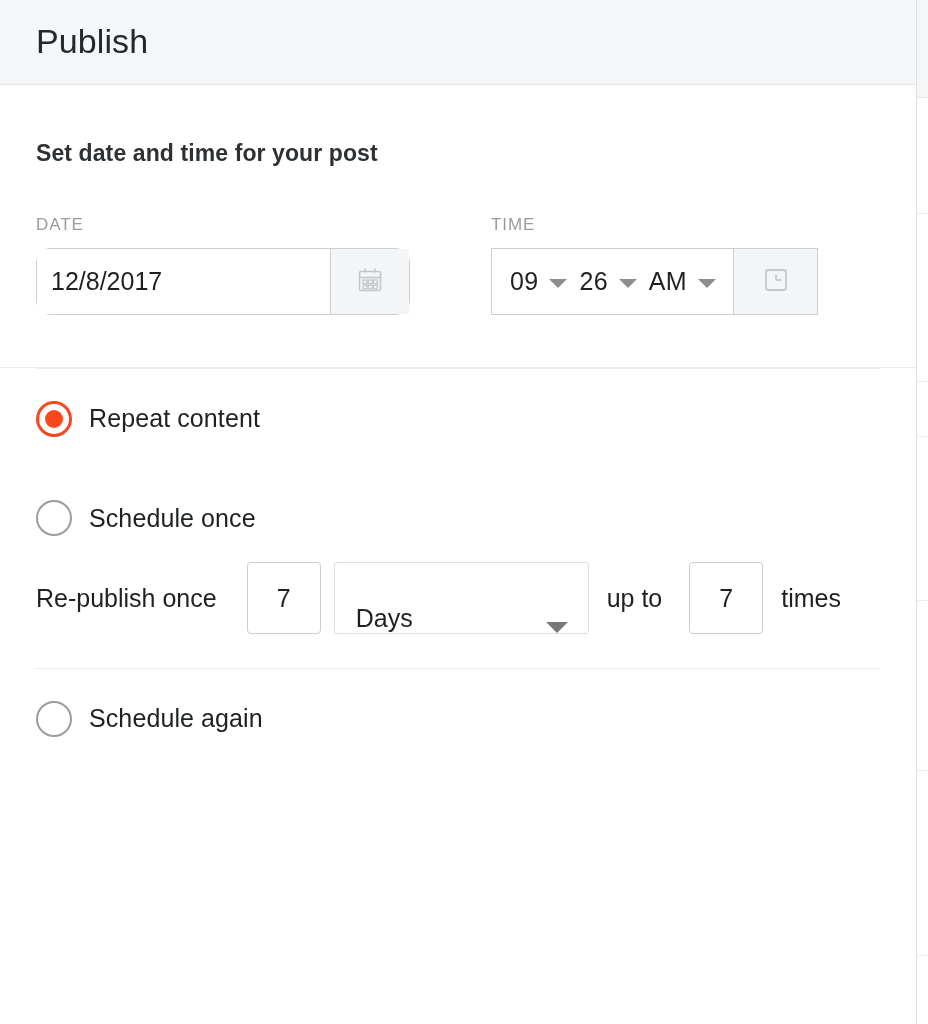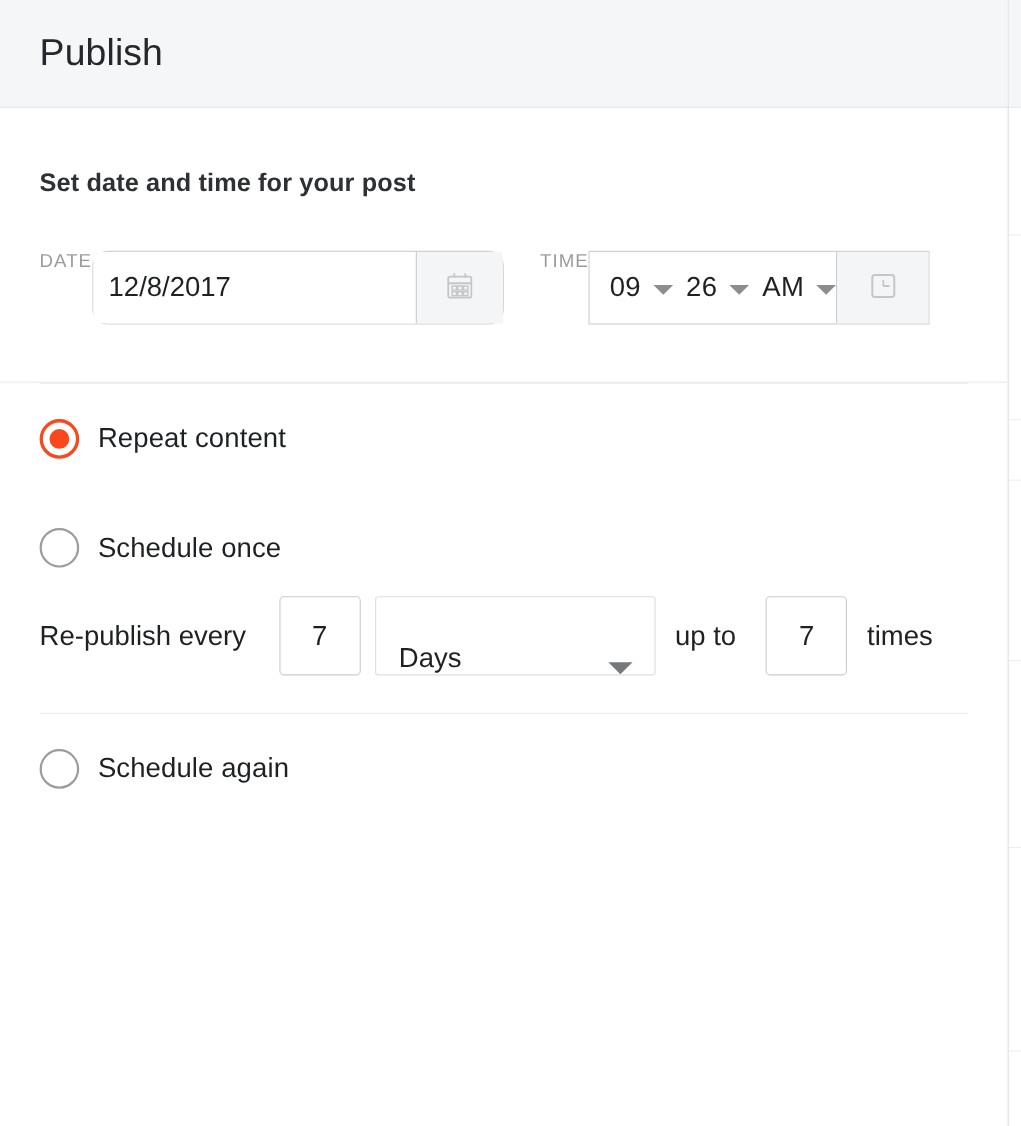--- a/index.html
+++ b/index.html
@@ -40,21 +40,21 @@
     top: 0; left: 0;
     width: 917px; height: 1024px;
     background: #ffffff;
     border-right: 1px solid #dcdedf;
     z-index: 2;
     overflow: hidden;
   }
 
   
   .drawer-header {
-    height: 98px;
+    height: 85px;
     background: #f4f6f7;
     border-bottom: 1px solid #e3e5e7;
     display: flex;
     align-items: center;
     padding: 0 36px;
   }
   .drawer-title {
     font-size: 34px;
     font-weight: 400;
     color: #25282a;
@@ -73,21 +73,21 @@
     color: #2e3133;
     margin: 0 0 48px 0;
     letter-spacing: 0.1px;
   }
   .field-row {
     display: flex;
     align-items: flex-start;
   }
   .field {
     display: flex;
-    flex-direction: row;
+    flex-direction: column;
   }
   .field-date { width: 455px; }
   .field-time { width: 330px; }
 
   .field-label {
     font-size: 17px;
     color: #999c9e;
     letter-spacing: 0.9px;
     margin-bottom: 13px;
     text-transform: uppercase;
@@ -343,21 +343,21 @@
       <span class="radio checked"></span>
       <span class="option-label">Repeat content</span>
     </div>
 
     <div class="option-row">
       <span class="radio"></span>
       <span class="option-label">Schedule once</span>
     </div>
 
     <div class="repeat-row">
-      <span class="repeat-text">Re-publish every</span>
+      <span class="repeat-text">Re-publish once</span>
 
       <input class="num-input first" type="text" value="7" style="">
 
       <div class="select-box">
         <span class="select-value">Days</span>
         <span class="caret-lg"></span>
       </div>
 
       <span class="repeat-text">up to</span>
 

